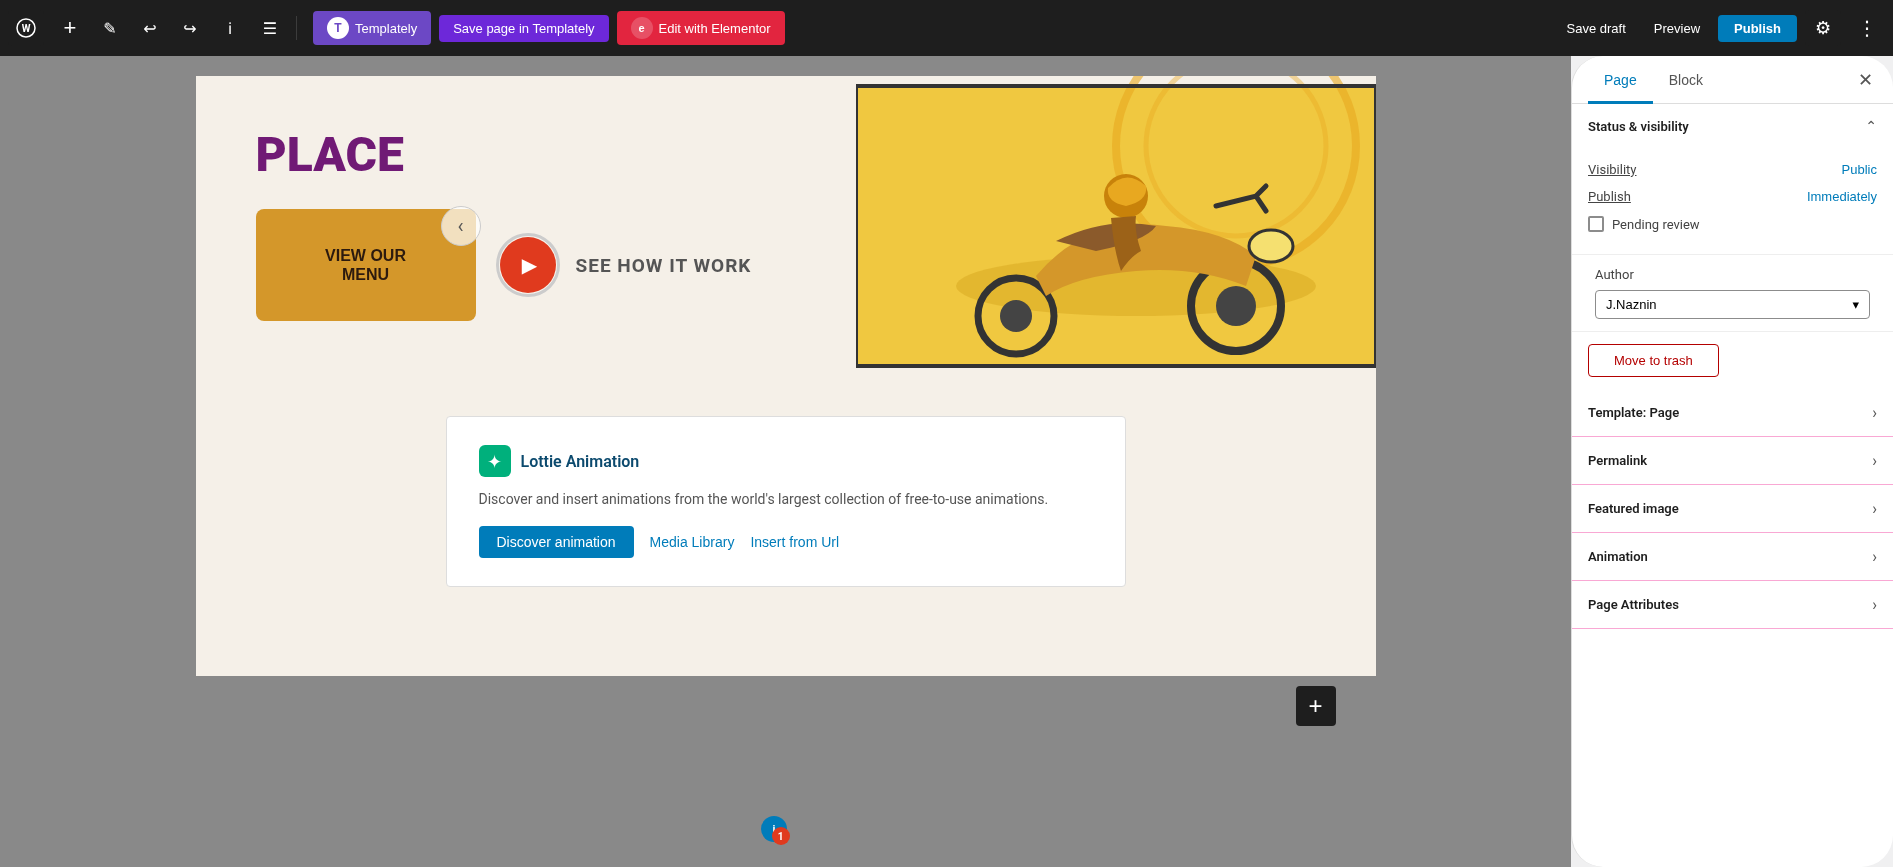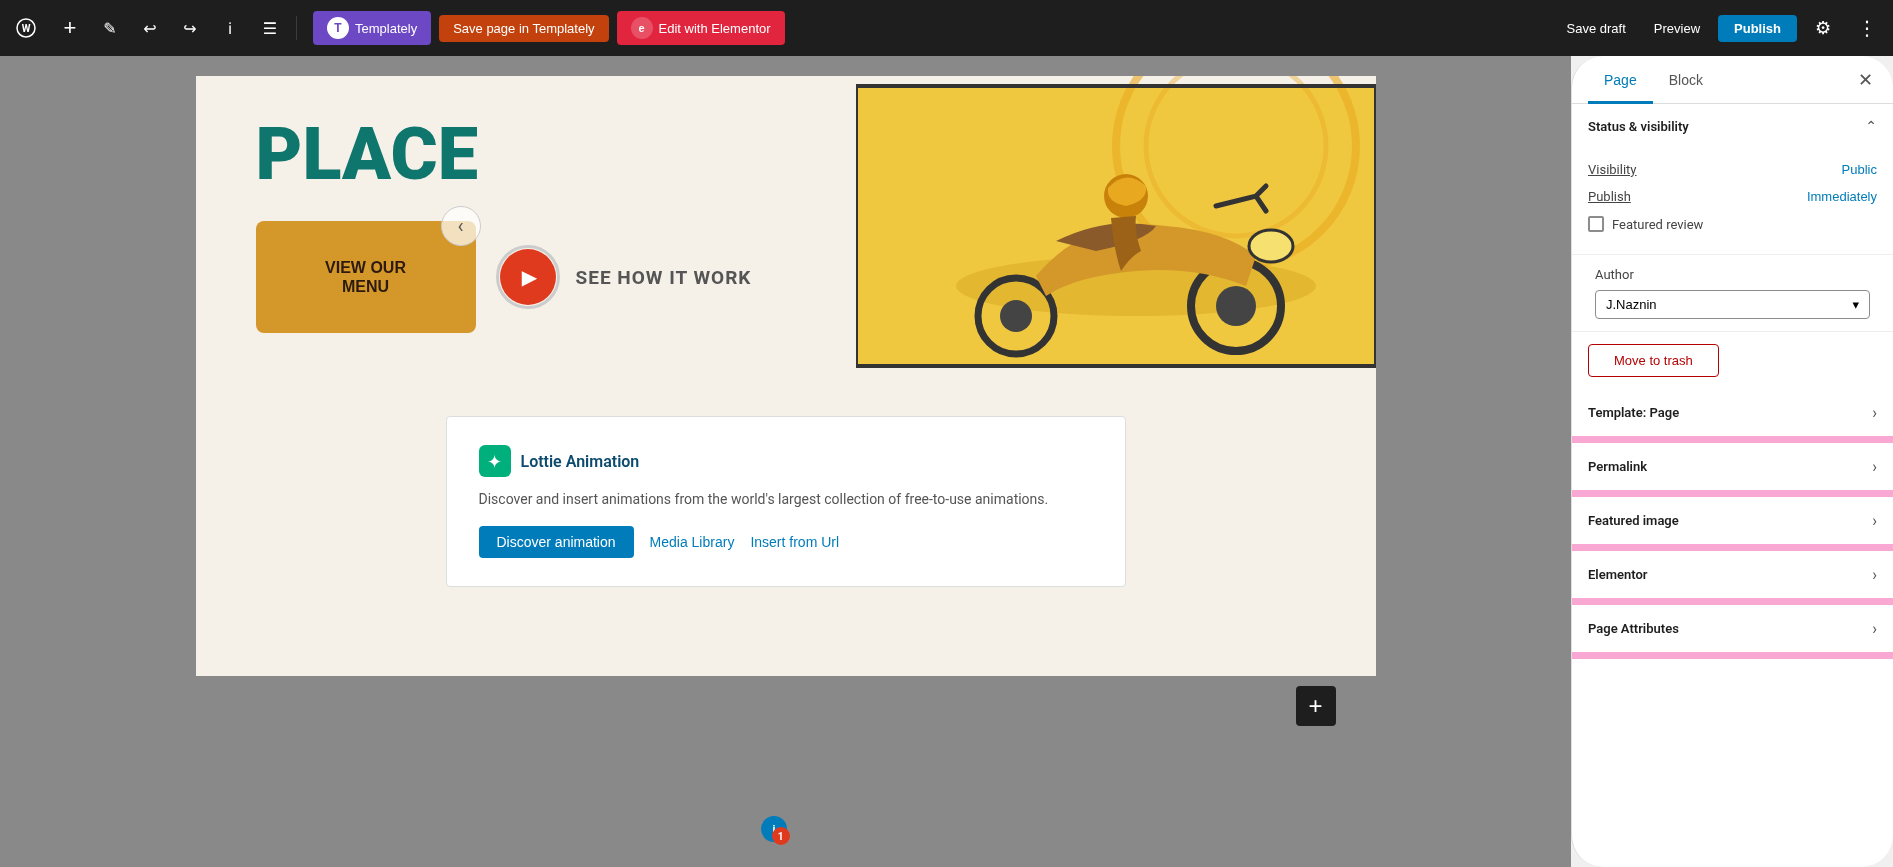--- a/index.html
+++ b/index.html
@@ -54,21 +54,21 @@
       border: none;
       border-radius: 4px;
       padding: 6px 14px;
       cursor: pointer;
       font-size: 13px;
       display: flex;
       align-items: center;
       gap: 6px;
     }
     .btn-save-templately {
-      background: #c2410c;
+      background: #6d28d9;
       color: #fff;
       border: none;
       border-radius: 4px;
       padding: 6px 14px;
       cursor: pointer;
       font-size: 13px;
     }
     .btn-elementor {
       background: #e2253f;
       color: #fff;
@@ -178,23 +178,23 @@
       position: relative;
     }
     .hero-left {
       flex: 1;
       padding: 40px 40px 40px 60px;
       display: flex;
       flex-direction: column;
       justify-content: center;
     }
     .hero-title {
-      font-size: 72px;
+      font-size: 48px;
       font-weight: 900;
-      color: #0f766e;
+      color: #701a75;
       line-height: 1;
       margin-bottom: 20px;
     }
     .hero-cta-row {
       display: flex;
       align-items: center;
       gap: 20px;
       margin-top: 10px;
     }
     .btn-view-menu {
@@ -496,21 +496,21 @@
       color: #b40000;
       border-radius: 4px;
       padding: 8px 25px;
       font-size: 13px;
       cursor: pointer;
       font-weight: 500;
     }
 
     
     .collapsed-section {
-      border-bottom: 7px solid #f9a8d4;
+      border-bottom: 1px solid #f9a8d4;
     }
     .collapsed-header {
       display: flex;
       align-items: center;
       justify-content: space-between;
       padding: 14px 16px;
       cursor: pointer;
     }
     .collapsed-title {
       font-size: 13px;
@@ -760,21 +760,21 @@
           <button class="sv-value">Public</button>
         </div>
 
         <div class="sv-row">
           <span class="sv-label">Publish</span>
           <button class="sv-value">Immediately</button>
         </div>
 
         <div class="pending-row">
           <div class="pending-checkbox"></div>
-          <span class="pending-label">Featured review</span>
+          <span class="pending-label">Pending review</span>
         </div>
       </div>
     </div>
 
     <div class="sidebar-section">
       <div style="padding: 12px 23px;">
         <div class="author-label">Author</div>
         <button class="author-select">
           <span>J.Naznin</span>
           <span>▾</span>
@@ -804,21 +804,21 @@
 
     <div class="collapsed-section">
       <div class="collapsed-header">
         <span class="collapsed-title">Featured image</span>
         <span style="font-size:16px;color:#555;">›</span>
       </div>
     </div>
 
     <div class="collapsed-section">
       <div class="collapsed-header">
-        <span class="collapsed-title">Elementor</span>
+        <span class="collapsed-title">Animation</span>
         <span style="font-size:16px;color:#555;">›</span>
       </div>
     </div>
 
     <div class="collapsed-section">
       <div class="collapsed-header">
         <span class="collapsed-title">Page Attributes</span>
         <span style="font-size:16px;color:#555;">›</span>
       </div>
     </div>

